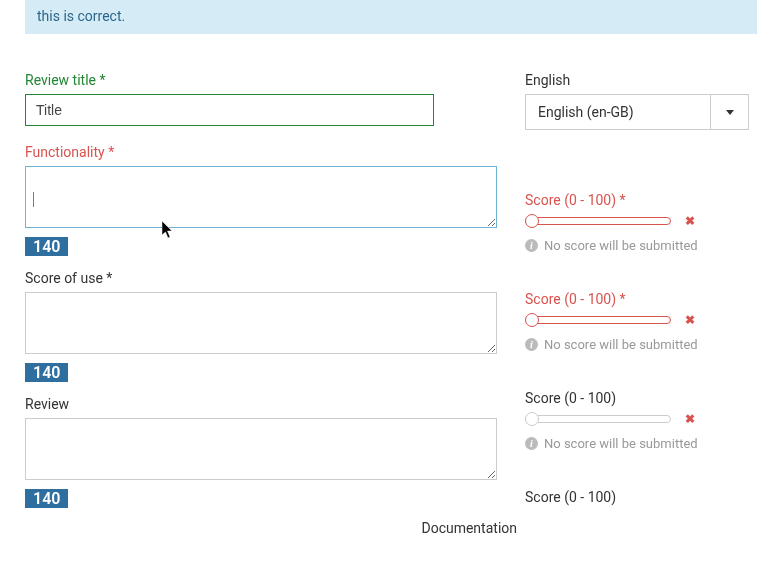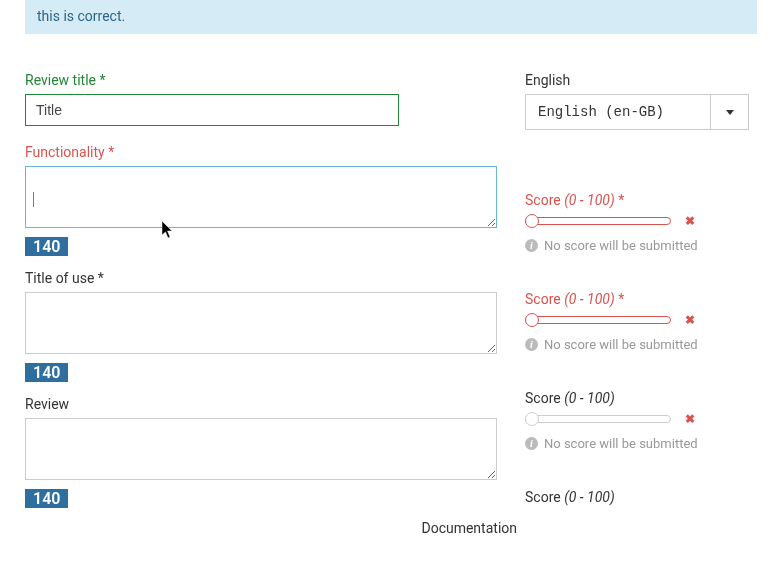--- a/index.html
+++ b/index.html
@@ -6,27 +6,27 @@
 body { font-family: -apple-system, BlinkMacSystemFont, "Segoe UI", Roboto, sans-serif; font-size: 14px; color: #333; background: #fff; width: 782px; }
 .info-banner { background: #d5ecf6; color: #2c6689; padding: 8px 12px 10px; margin: 0 25px 18px 25px; font-size: 14px; }
 .container { padding: 20px 25px 0 25px; display: flex; gap: 8px; }
 .left { flex: 1; }
 .right { width: 232px; }
 .field { margin-bottom: 18px; }
 .label { display: block; margin-bottom: 6px; font-size: 14px; color: #333; }
 .label.ok { color: #238636; }
 .label.err { color: #d9534f; }
 .req { color: inherit; }
-.scorepar { font-style: italic; }
-.input-text { width: 374px; height: 32px; padding: 6px 10px; border: 1px solid #ccc; font-size: 14px; color: #444; }
+.scorepar { }
+.input-text { width: 409px; height: 32px; padding: 6px 10px; border: 1px solid #ccc; font-size: 14px; color: #444; }
 .input-text.ok { border-color: #238636; }
 .textarea { width: 472px; height: 62px; padding: 6px 10px; border: 1px solid #ccc; font-size: 14px; resize: both; font-family: inherit; }
 .textarea.focus { border-color: #6cb5d9; }
 .badge { display: inline-block; background: #2f6f9f; color: #fff; font-size: 16px; font-weight: 600; padding: 0 8px; margin-top: 6px; }
-.select-wrap { display: flex; width: 224px; height: 36px; font-family: Liberation Mono, monospace; }
+.select-wrap { display: flex; width: 224px; height: 36px; }
 .select-box { flex: 1; border: 1px solid #ccc; display: flex; align-items: center; padding: 0 12px; font-size: 14px; color: #333; }
 .select-btn { width: 38px; border: 1px solid #ccc; border-left: none; display: flex; align-items: center; justify-content: center; background: #fff; cursor: pointer; }
 .caret { width: 0; height: 0; border-left: 4px solid transparent; border-right: 4px solid transparent; border-top: 5px solid #333; }
 .score-row { display: flex; align-items: center; gap: 14px; margin-bottom: 10px; }
 .slider { position: relative; width: 146px; height: 8px; background: #fff; border: 1px solid #ccc; border-radius: 5px; }
 .slider.err { border-color: #d9534f; }
 .thumb { position: absolute; left: -1px; top: -4px; width: 14px; height: 14px; border: 1px solid #ccc; border-radius: 50%; background: #fff; }
 .thumb.err { border-color: #d9534f; }
 .remove-icon { color: #d9534f; font-weight: bold; font-size: 12px; cursor: pointer; }
 .hint { color: #999; font-size: 13px; display: flex; align-items: center; gap: 6px; }
@@ -58,21 +58,21 @@
       <label class="label err">
         <span>Functionality</span>
         <span class="req">*</span>
       </label>
       <textarea class="textarea focus" style=""></textarea>
       <div class="badge">140</div>
     </div>
 
     <div class="field" style="margin-bottom:6px;margin-top:14px;">
       <label class="label">
-        <span>Title of use</span>
+        <span>Score of use</span>
         <span class="req">*</span>
       </label>
       <textarea class="textarea" style=""></textarea>
       <div class="badge">140</div>
     </div>
 
     <div class="field" style="margin-bottom:6px;margin-top:14px;">
       <label class="label">
         <span>Review</span>
       </label>

